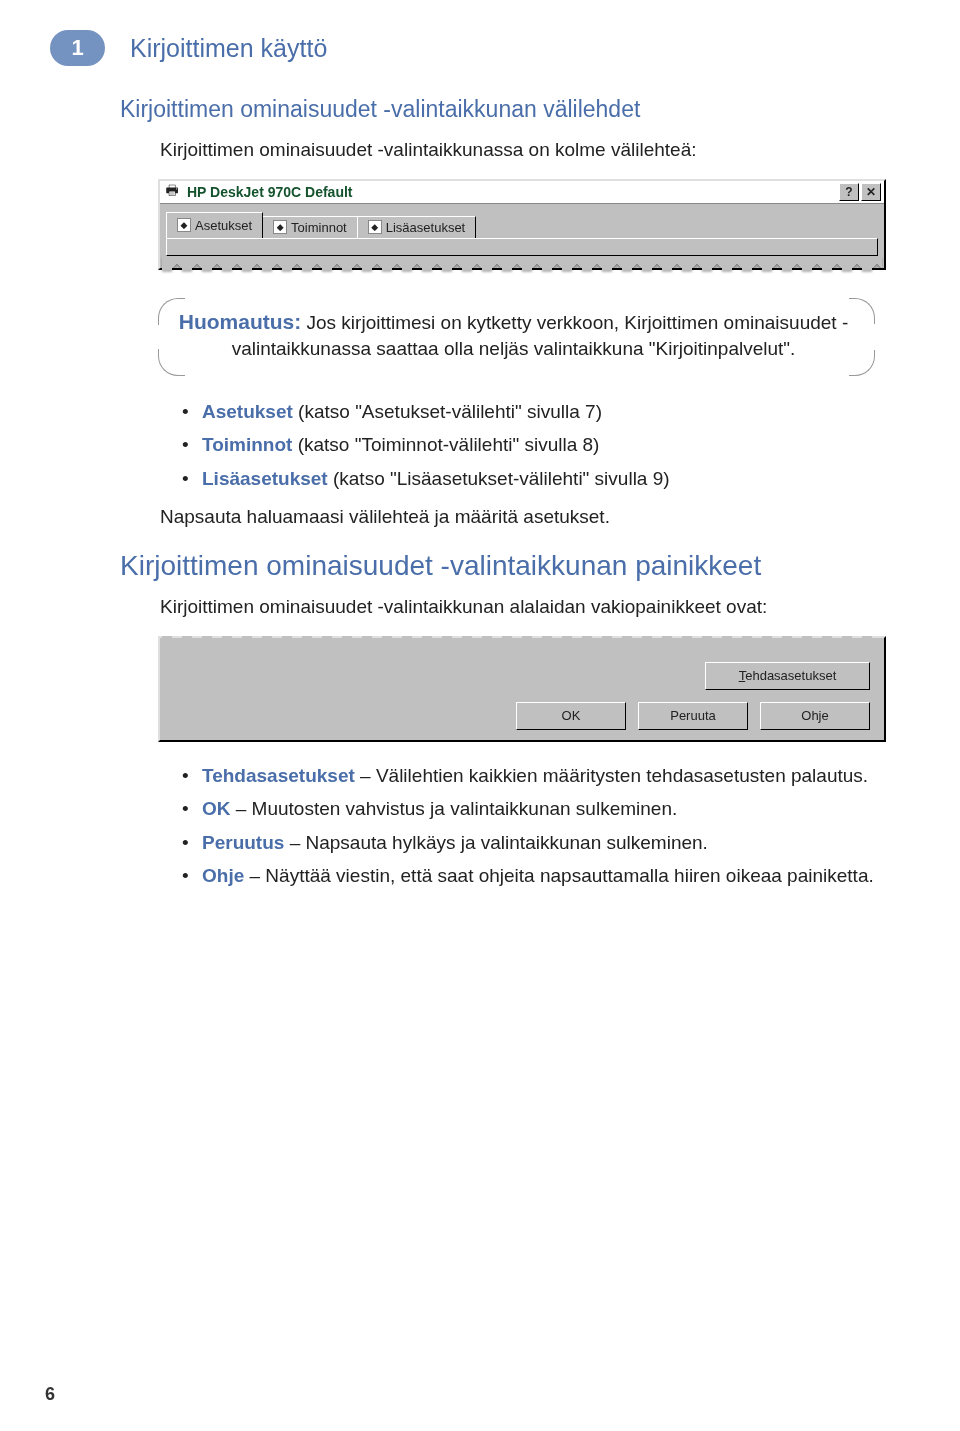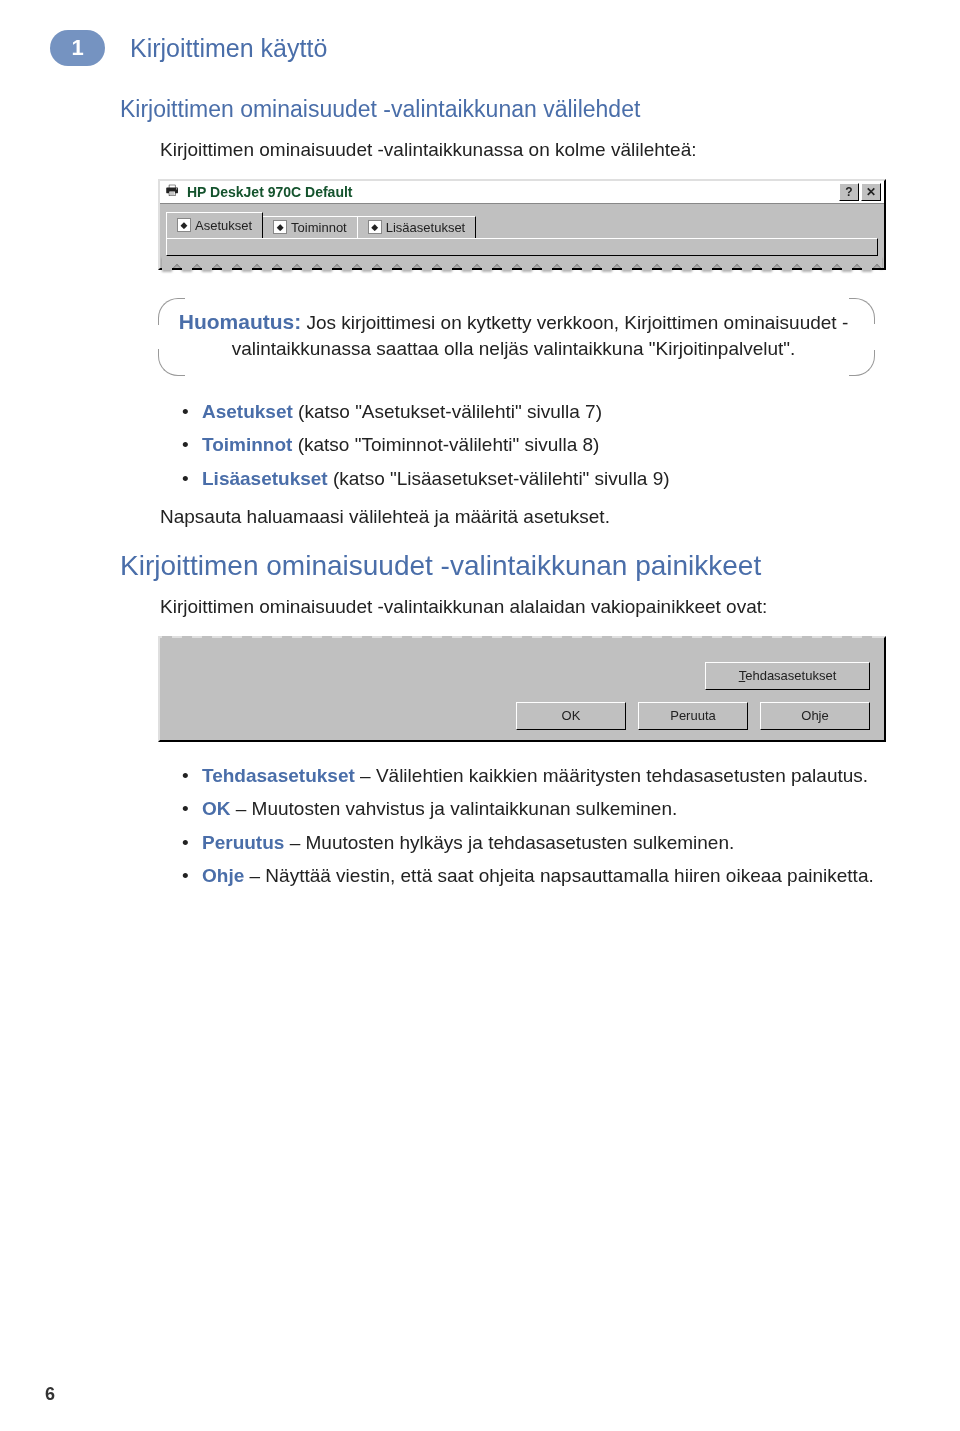--- a/index.html
+++ b/index.html
@@ -288,17 +288,17 @@
       </div>
     <div class="win-btn">
         <span>Ohje</span>
       </div>
   </div>
 </div>
 
 <ul class="bullet">
   <li><span class="kw">Tehdasasetukset</span><span> – Välilehtien kaikkien määritysten tehdasasetusten palautus.</span></li>
   <li><span class="kw">OK</span><span> – Muutosten vahvistus ja valintaikkunan sulkeminen.</span></li>
-  <li><span class="kw">Peruutus</span><span> – Muutosten hylkäys ja tehdasasetusten sulkeminen.</span></li>
+  <li><span class="kw">Peruutus</span><span> – Napsauta hylkäys ja valintaikkunan sulkeminen.</span></li>
   <li><span class="kw">Ohje</span><span> – Näyttää viestin, että saat ohjeita napsauttamalla hiiren oikeaa painiketta.</span></li>
 </ul>
 
 <div class="page-num">6</div>
 
 </body></html>

